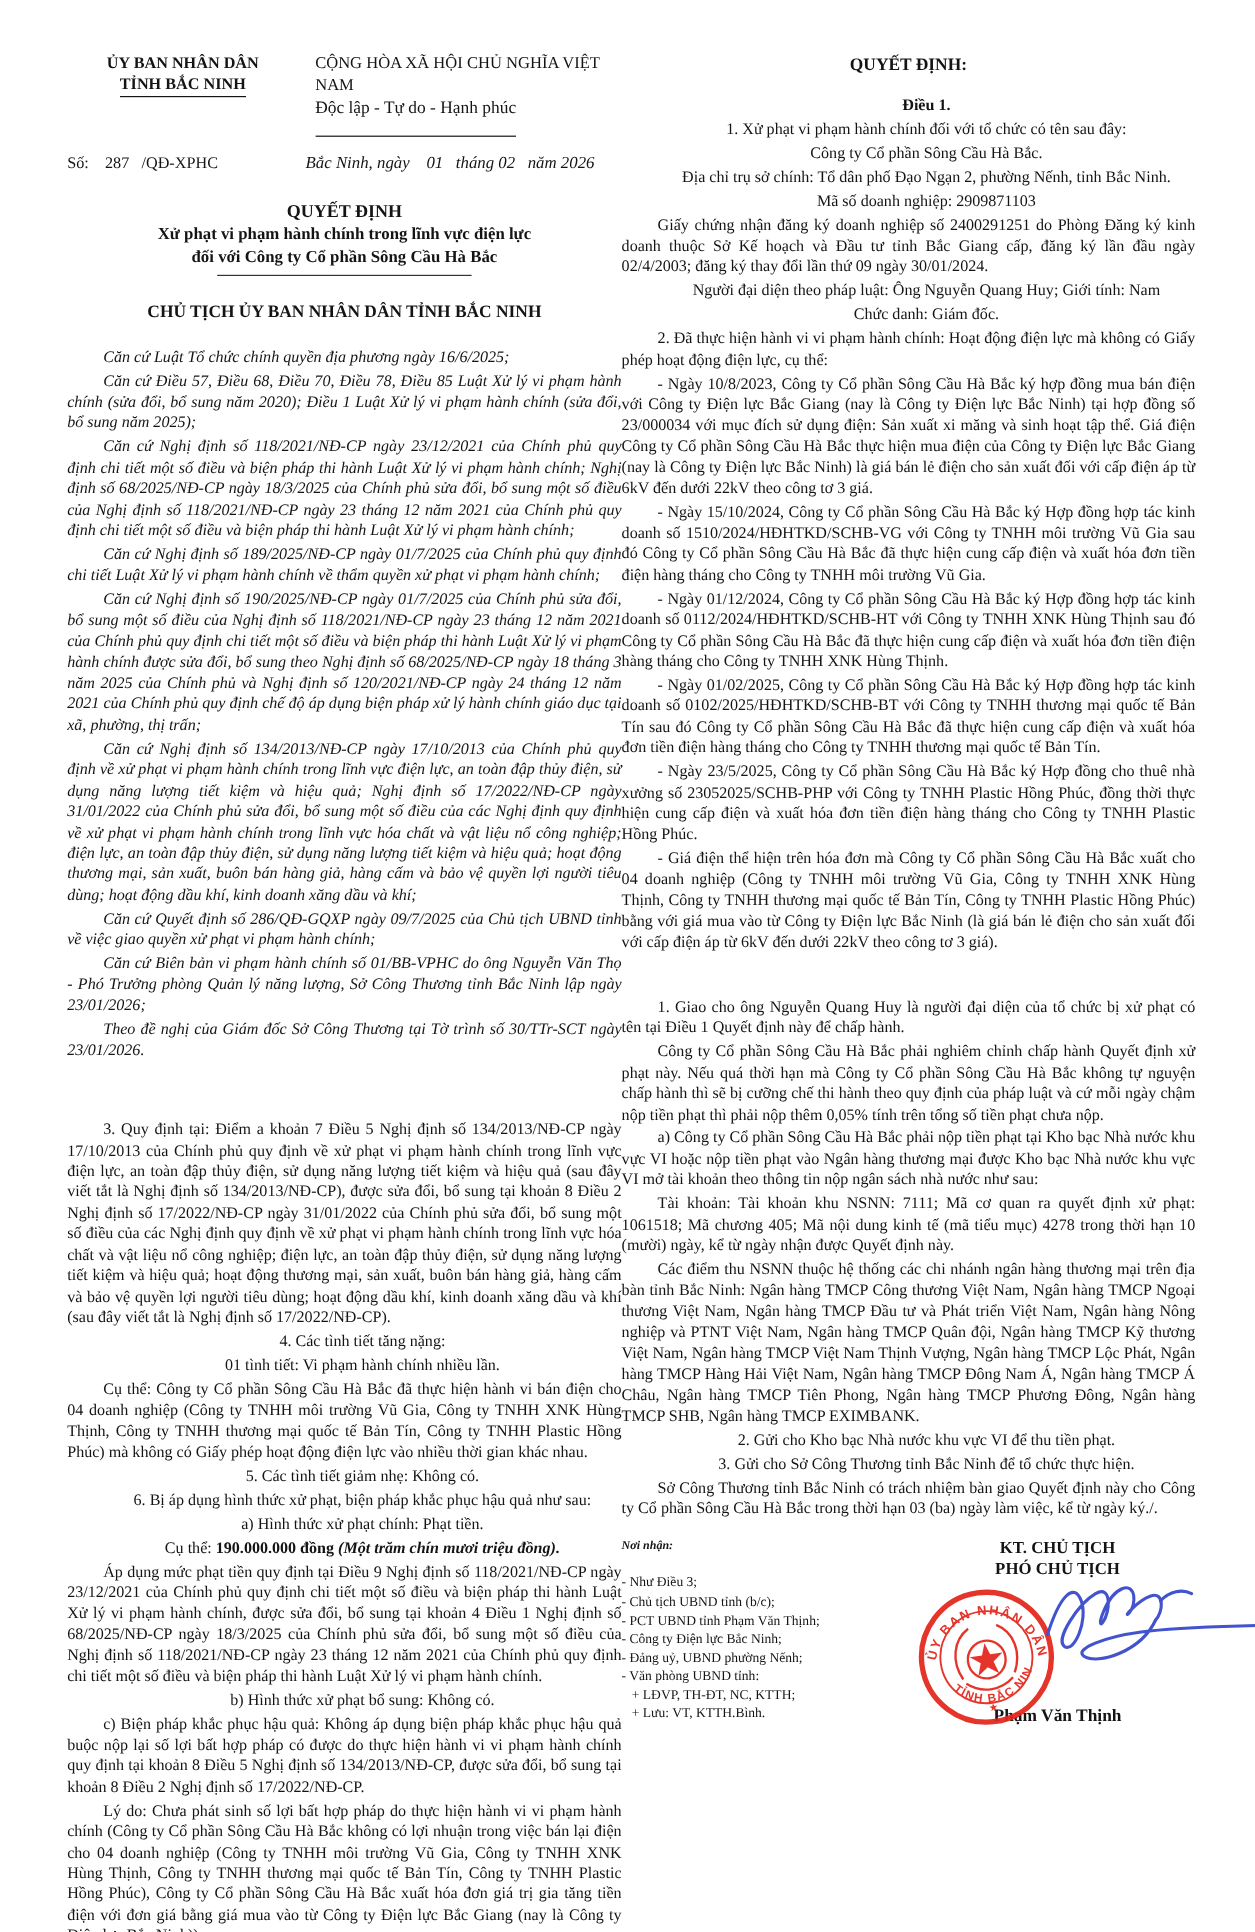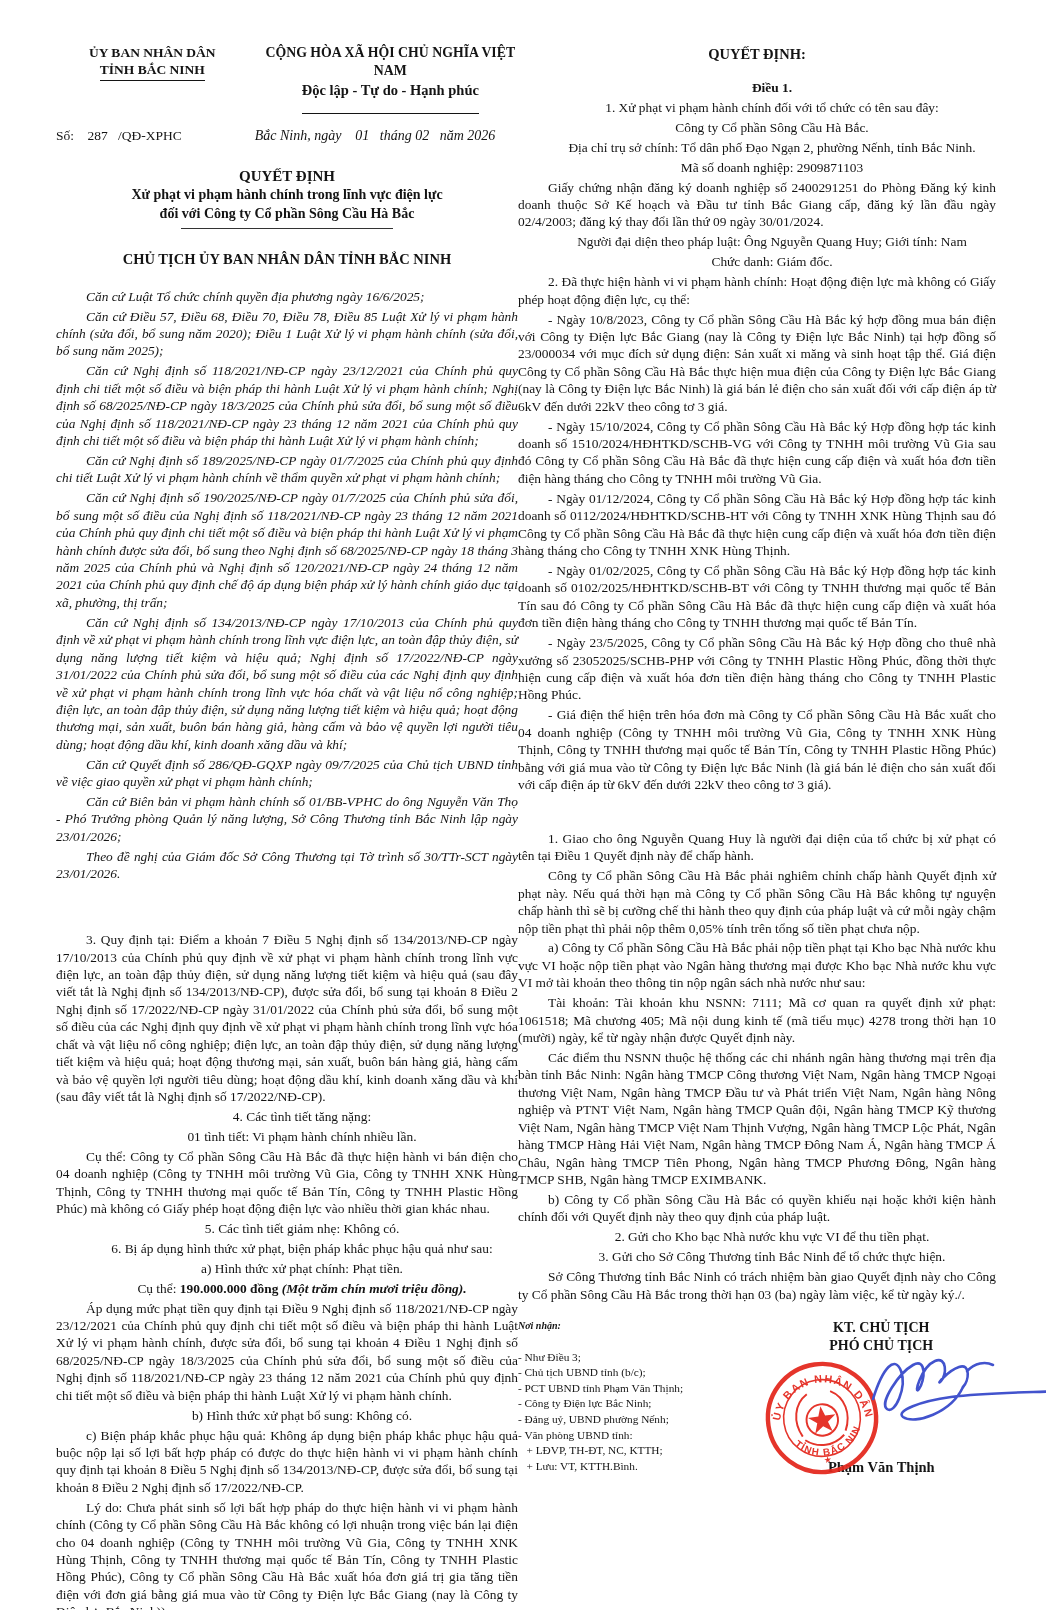--- a/index.html
+++ b/index.html
@@ -15,21 +15,21 @@
     padding:44px 30px 20px 56px;
     box-sizing:border-box;
   }
   .col{width:462px;flex:0 0 462px;}
   .col-right{flex:0 0 478px;width:478px;}
 
   
   .hdr{display:flex;gap:14px;margin-bottom:14px;}
   .hdr-org{width:43%;text-align:center;font-weight:bold;font-size:13.5px;line-height:1.28;}
   .hdr-org .u{display:inline-block;border-bottom:1px solid #141414;padding-bottom:1px;}
-  .hdr-nat{width:57%;text-align:center;font-weight:bold;line-height:1.3;}
+  .hdr-nat{width:57%;font-weight:normal;line-height:1.3;}
   .hdr-nat .l1{font-size:13.8px;}
   .hdr-nat .l2{font-size:14.5px;display:inline-block;border-bottom:1px solid #141414;padding-bottom:13px;}
   .hdr2{display:flex;align-items:baseline;margin-bottom:22px;}
   .doc-no{width:43%;font-size:13.5px;white-space:pre-wrap;}
   .date-line{width:57%;text-align:left;font-style:italic;font-size:14px;white-space:pre-wrap;}
 
   .doc-title{text-align:center;font-weight:bold;line-height:1.35;margin-bottom:4px;}
   .doc-title .t1{font-size:15px;}
   .doc-title .t2{font-size:14px;}
   .title-rule{width:212px;border-bottom:1.5px solid #333;margin:3px auto 22px auto;}
@@ -141,21 +141,20 @@
     <p class="para">- Ngày 23/5/2025, Công ty Cổ phần Sông Cầu Hà Bắc ký Hợp đồng cho thuê nhà xưởng số 23052025/SCHB-PHP với Công ty TNHH Plastic Hồng Phúc, đồng thời thực hiện cung cấp điện và xuất hóa đơn tiền điện hàng tháng cho Công ty TNHH Plastic Hồng Phúc.</p>
     <p class="para">- Giá điện thể hiện trên hóa đơn mà Công ty Cổ phần Sông Cầu Hà Bắc xuất cho 04 doanh nghiệp (Công ty TNHH môi trường Vũ Gia, Công ty TNHH XNK Hùng Thịnh, Công ty TNHH thương mại quốc tế Bản Tín, Công ty TNHH Plastic Hồng Phúc) bằng với giá mua vào từ Công ty Điện lực Bắc Ninh (là giá bán lẻ điện cho sản xuất đối với cấp điện áp từ 6kV đến dưới 22kV theo công tơ 3 giá).</p>
 
     <div class="page-gap-right"></div>
 
     <p class="para">1. Giao cho ông Nguyễn Quang Huy là người đại diện của tổ chức bị xử phạt có tên tại Điều 1 Quyết định này để chấp hành.</p>
     <p class="para">Công ty Cổ phần Sông Cầu Hà Bắc phải nghiêm chỉnh chấp hành Quyết định xử phạt này. Nếu quá thời hạn mà Công ty Cổ phần Sông Cầu Hà Bắc không tự nguyện chấp hành thì sẽ bị cưỡng chế thi hành theo quy định của pháp luật và cứ mỗi ngày chậm nộp tiền phạt thì phải nộp thêm 0,05% tính trên tổng số tiền phạt chưa nộp.</p>
     <p class="para">a) Công ty Cổ phần Sông Cầu Hà Bắc phải nộp tiền phạt tại Kho bạc Nhà nước khu vực VI hoặc nộp tiền phạt vào Ngân hàng thương mại được Kho bạc Nhà nước khu vực VI mở tài khoản theo thông tin nộp ngân sách nhà nước như sau:</p>
     <p class="para">Tài khoản: Tài khoản khu NSNN: 7111; Mã cơ quan ra quyết định xử phạt: 1061518; Mã chương 405; Mã nội dung kinh tế (mã tiểu mục) 4278 trong thời hạn 10 (mười) ngày, kể từ ngày nhận được Quyết định này.</p>
     <p class="para">Các điểm thu NSNN thuộc hệ thống các chi nhánh ngân hàng thương mại trên địa bàn tỉnh Bắc Ninh: Ngân hàng TMCP Công thương Việt Nam, Ngân hàng TMCP Ngoại thương Việt Nam, Ngân hàng TMCP Đầu tư và Phát triển Việt Nam, Ngân hàng Nông nghiệp và PTNT Việt Nam, Ngân hàng TMCP Quân đội, Ngân hàng TMCP Kỹ thương Việt Nam, Ngân hàng TMCP Việt Nam Thịnh Vượng, Ngân hàng TMCP Lộc Phát, Ngân hàng TMCP Hàng Hải Việt Nam, Ngân hàng TMCP Đông Nam Á, Ngân hàng TMCP Á Châu, Ngân hàng TMCP Tiên Phong, Ngân hàng TMCP Phương Đông, Ngân hàng TMCP SHB, Ngân hàng TMCP EXIMBANK.</p>
-    <p class="para">b) Công ty Cổ phần Sông Cầu Hà Bắc có quyền khiếu nại hoặc khởi kiện hành chính đối với Quyết định này theo quy định của pháp luật.</p>
     <p class="para noj">2. Gửi cho Kho bạc Nhà nước khu vực VI để thu tiền phạt.</p>
     <p class="para noj">3. Gửi cho Sở Công Thương tỉnh Bắc Ninh để tổ chức thực hiện.</p>
     <p class="para">Sở Công Thương tỉnh Bắc Ninh có trách nhiệm bàn giao Quyết định này cho Công ty Cổ phần Sông Cầu Hà Bắc trong thời hạn 03 (ba) ngày làm việc, kể từ ngày ký./.</p>
 
     <div class="footer">
       <div class="recipients">
         <div class="rcpt-title">Nơi nhận:</div>
         <div>- Như Điều 3;</div>
         <div>- Chủ tịch UBND tỉnh (b/c);</div>
         <div>- PCT UBND tỉnh Phạm Văn Thịnh;</div>

